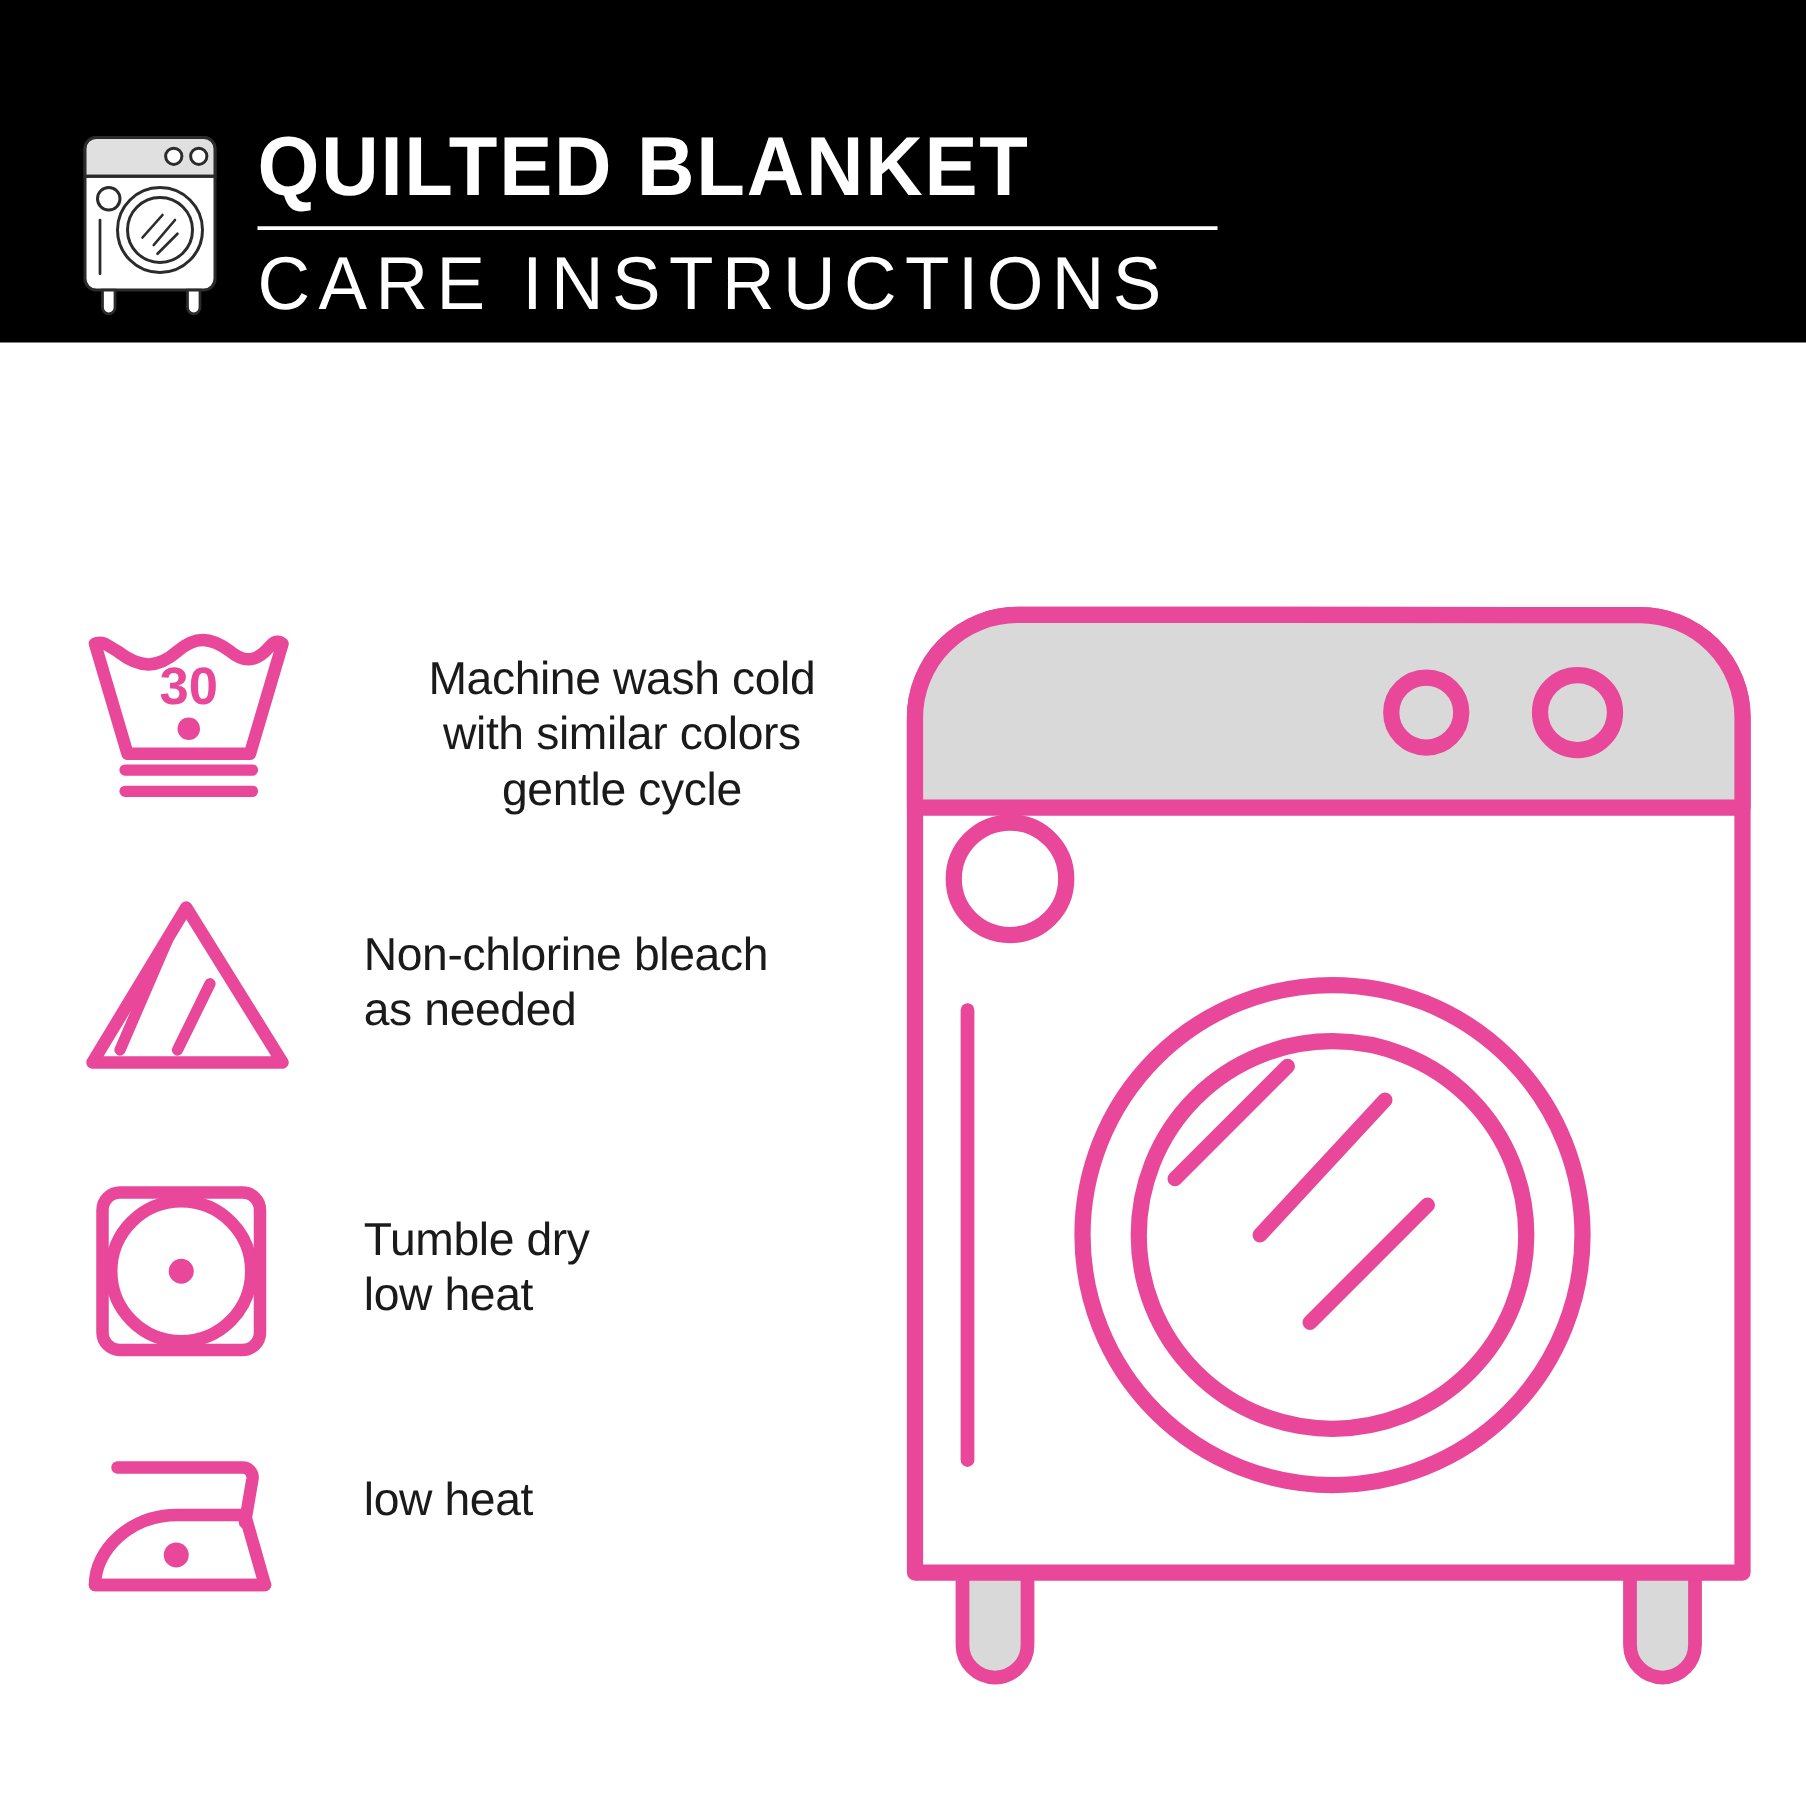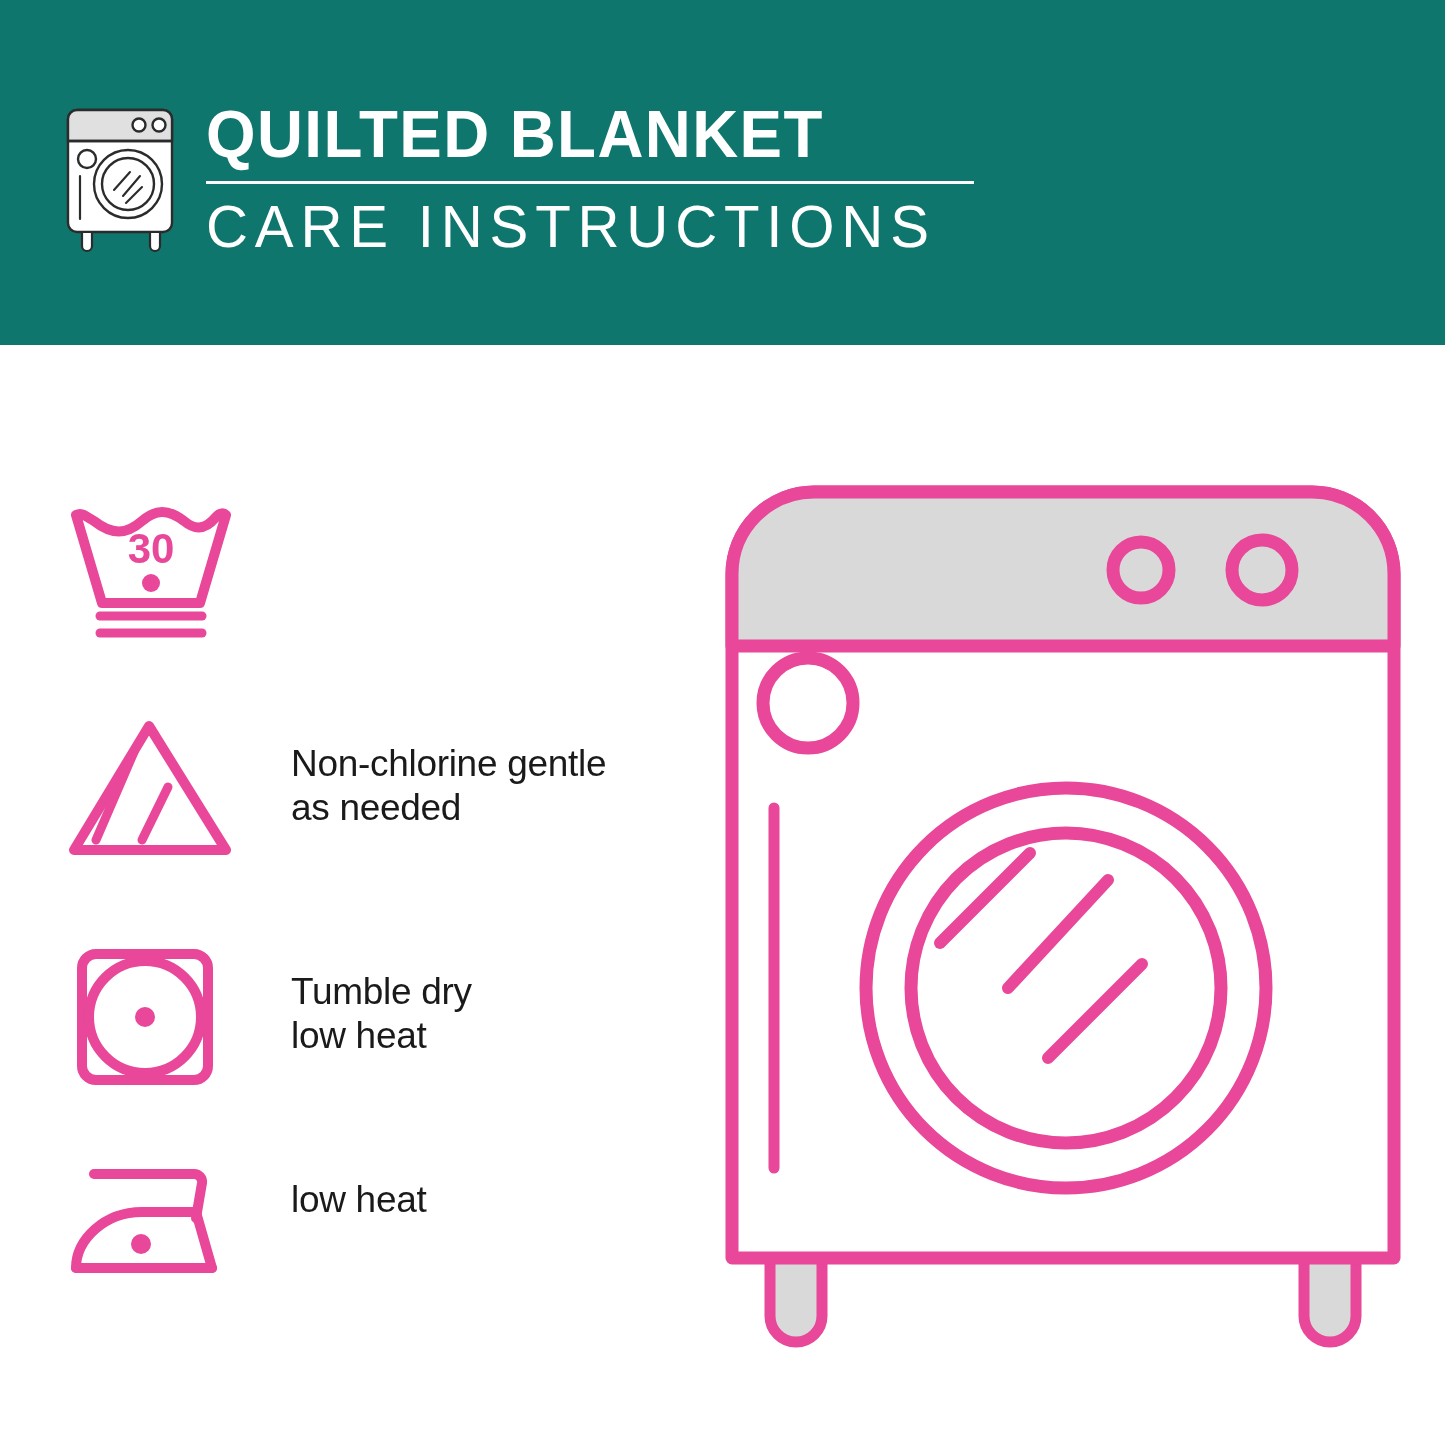--- a/index.html
+++ b/index.html
@@ -8,22 +8,22 @@
     background:#ffffff;
     font-family:"Liberation Sans", sans-serif;
     position:relative;
     overflow:hidden;
   }
 
   
   .header {
     position:absolute;
     left:0; top:0;
-    width:1445px; height:345px;
-    background:#0f766e;
+    width:1445px; height:274px;
+    background:#000000;
   }
   .header-inner {
     position:absolute;
     left:62px; top:98px;
     display:flex;
     align-items:flex-start;
   }
   .header-icon {
     width:122px; height:150px;
     flex:0 0 auto;
@@ -170,32 +170,37 @@
                  L 136 108 L 38 108 Z" fill="none" stroke="#e8479a" stroke-width="10" stroke-linejoin="round" stroke-linecap="round"></path>
 
         <text x="87" y="68" font-family="Liberation Sans, sans-serif" font-size="42" font-weight="bold" fill="#e8479a" text-anchor="middle">30</text>
 
         <circle cx="87" cy="88" r="9" fill="#e8479a"></circle>
 
         <line x1="36" y1="121" x2="138" y2="121" stroke="#e8479a" stroke-width="9" stroke-linecap="round"></line>
         <line x1="36" y1="138" x2="138" y2="138" stroke="#e8479a" stroke-width="9" stroke-linecap="round"></line>
       </svg>
     </div>
+    <div class="care-text">
+      <span class="ln">Machine wash cold</span>
+      <span class="ln">with similar colors</span>
+      <span class="ln">gentle cycle</span>
+    </div>
   </div>
 
   <div class="care-row r1">
     <div class="care-icon">
       <svg viewBox="0 0 175 150" width="175" height="150">
         <path d="M85 14 L162 138 L10 138 Z" fill="none" stroke="#e8479a" stroke-width="10" stroke-linejoin="round"></path>
         <line x1="70" y1="40" x2="32" y2="128" stroke="#e8479a" stroke-width="9" stroke-linecap="round"></line>
         <line x1="104" y1="75" x2="78" y2="128" stroke="#e8479a" stroke-width="9" stroke-linecap="round"></line>
       </svg>
     </div>
     <div class="care-text">
-      <span class="ln">Non-chlorine gentle</span>
+      <span class="ln">Non-chlorine bleach</span>
       <span class="ln">as needed</span>
     </div>
   </div>
 
   <div class="care-row r2">
     <div class="care-icon">
       <svg viewBox="0 0 175 150" width="175" height="150">
         <rect x="18" y="12" width="126" height="126" rx="14" ry="14" fill="none" stroke="#e8479a" stroke-width="10"></rect>
         <circle cx="81" cy="75" r="56" fill="none" stroke="#e8479a" stroke-width="10"></circle>
         <circle cx="81" cy="75" r="10" fill="#e8479a"></circle>

